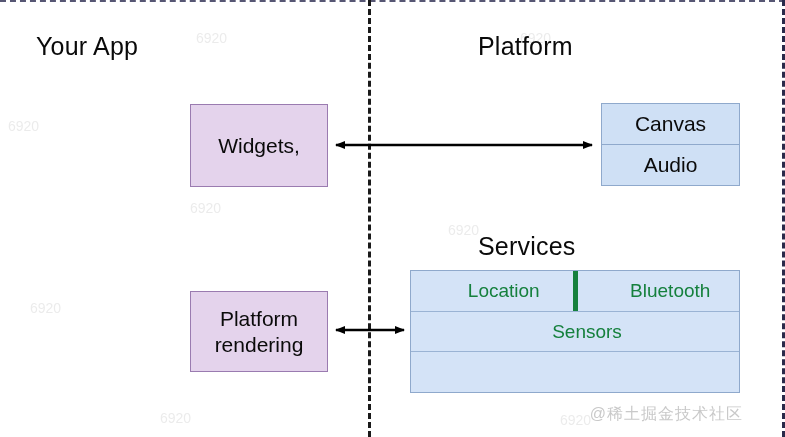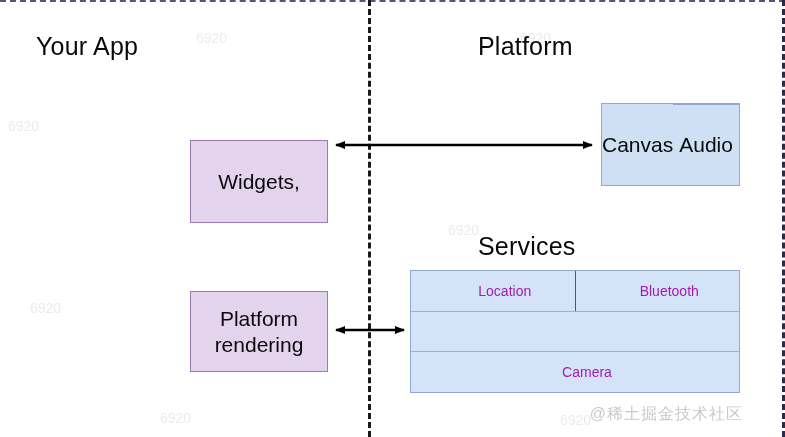--- a/index.html
+++ b/index.html
@@ -75,34 +75,34 @@
     border: 1px solid #9a7bb0;
     box-sizing: border-box;
     display: flex;
     flex-direction: column;
     align-items: center;
     justify-content: center;
     line-height: 1.22;
     font-size: 21px;
     color: #0a0a0a;
   }
-  #box-widgets  { left: 190px; top: 104px; width: 138px; height: 83px; margin-top: 36px; }
+  #box-widgets  { left: 190px; top: 104px; width: 138px; height: 83px; }
   #box-channels { left: 190px; top: 291px; width: 138px; height: 81px; }
   .box-purple .line { white-space: nowrap; }
 
   
   .box-blue-stack {
     position: absolute;
     left: 601px; top: 103px;
     width: 139px; height: 83px;
     border: 1px solid #8fa9cc;
     box-sizing: border-box;
     background: #cfe0f5;
     display: flex;
-    flex-direction: row;
+    flex-direction: column;
   }
   .box-blue-stack .cell {
     flex: 1 1 0;
     display: flex;
     align-items: center;
     justify-content: center;
     font-size: 21px;
     color: #0a0a0a;
     background: #cfe0f5;
     white-space: nowrap;
@@ -126,26 +126,26 @@
     flex: 1 1 0;
     display: flex;
     flex-direction: row;
   }
   .services-table .row + .row { border-top: 1px solid #9ab3d4; }
   .services-table .cell {
     flex: 1 1 0;
     display: flex;
     align-items: center;
     justify-content: center;
-    font-size: 14px;
-    color: #a21caf;
+    font-size: 19px;
+    color: #15803d;
     white-space: nowrap;
     padding-left: 24px;
   }
-  .services-table .cell + .cell { border-left: 1px solid #15803d; }
+  .services-table .cell + .cell { border-left: 5px solid #15803d; }
 
   
   .arrow-svg { position: absolute; overflow: visible; }
   #arrow-widgets  { left: 326px; top: 133px; }
   #arrow-channels { left: 326px; top: 318px; }
 
   
   .wm {
     position: absolute;
     color: #d8d8d8;
@@ -199,23 +199,23 @@
     <div class="cell">Canvas</div>
     <div class="cell">Audio</div>
   </div>
 
   <div class="services-table">
     <div class="row">
       <div class="cell">Location</div>
       <div class="cell">Bluetooth</div>
     </div>
     <div class="row">
+      <div class="cell">Sensors</div>
     </div>
     <div class="row">
-      <div class="cell">Camera</div>
     </div>
   </div>
 
   <svg class="arrow-svg" id="arrow-widgets" width="278" height="24" viewBox="0 0 278 24">
     <defs>
       <marker id="ah-end" markerWidth="11" markerHeight="11" refX="9" refY="4" orient="auto" markerUnits="userSpaceOnUse">
         <path d="M0,0 L10,4 L0,8 z" fill="#000000"></path>
       </marker>
       <marker id="ah-start" markerWidth="11" markerHeight="11" refX="1" refY="4" orient="auto" markerUnits="userSpaceOnUse">
         <path d="M10,0 L0,4 L10,8 z" fill="#000000"></path>

